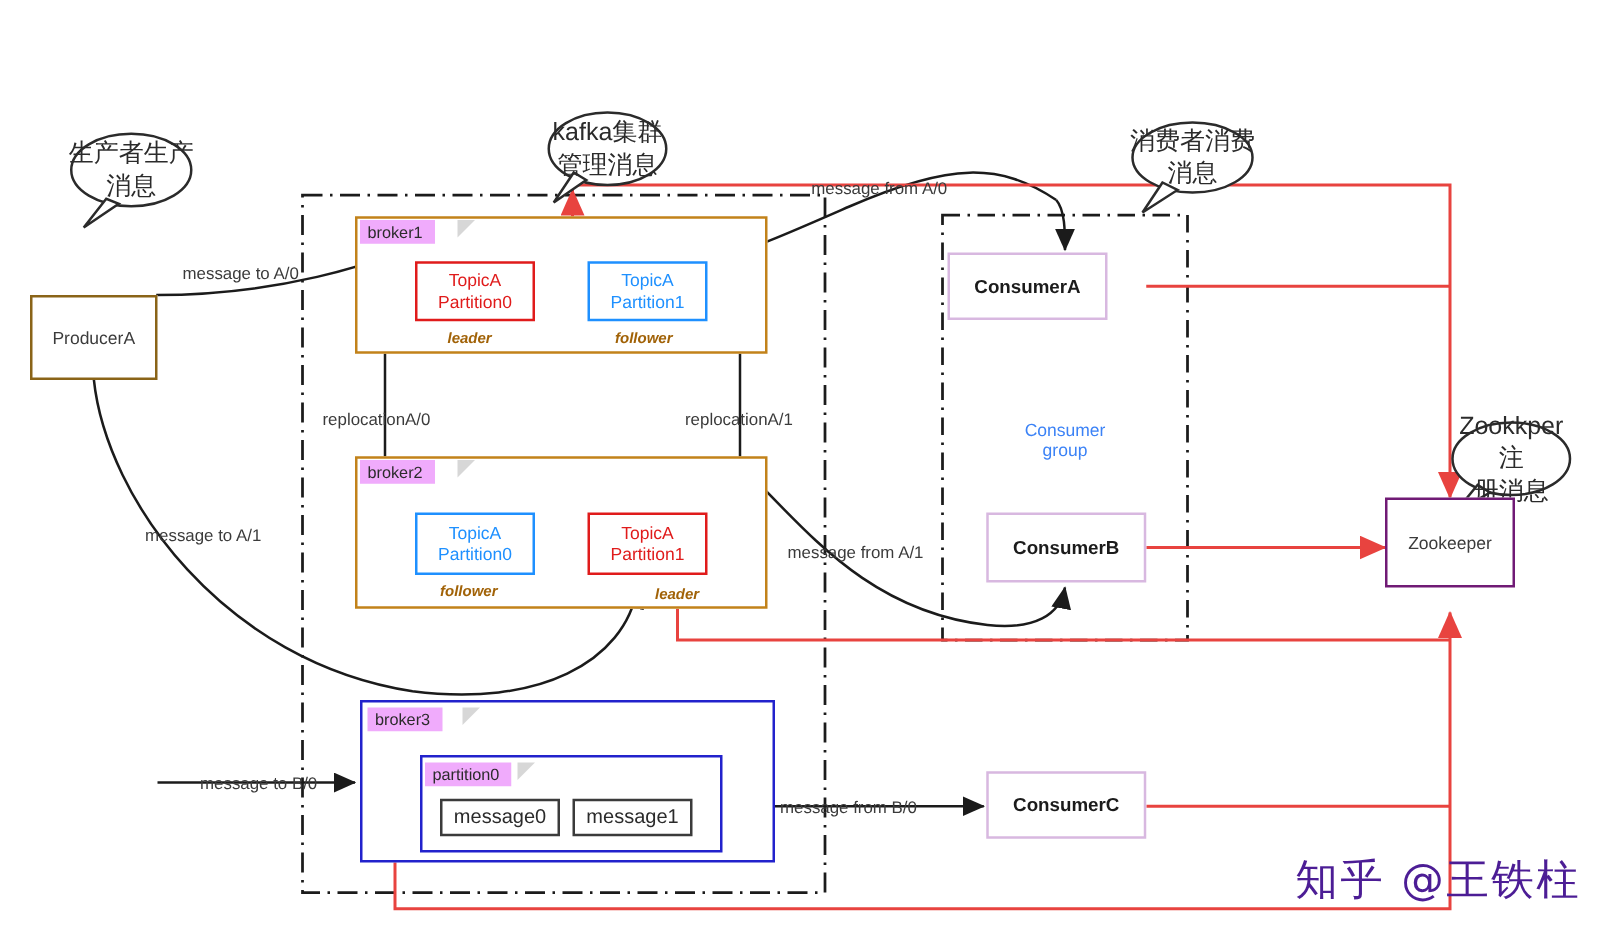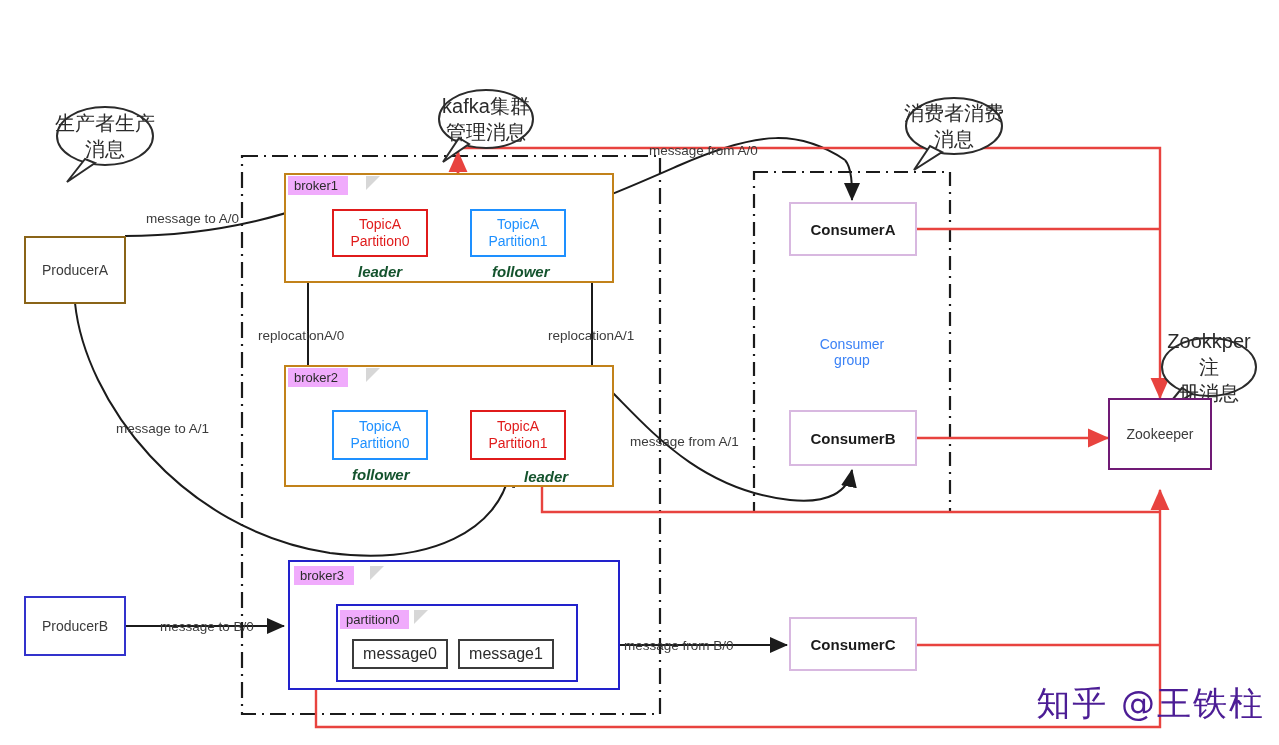--- a/index.html
+++ b/index.html
@@ -26,21 +26,21 @@
           display:flex;align-items:center;justify-content:center;font-size:16px;color:#2b2b2b;}
   .p0box{position:absolute;box-sizing:border-box;border:2px solid #2222cc;background:#fff;}
 
   .note{position:absolute;background:#f0abfc;padding:2px 10px 2px 6px;font-size:13px;
         color:#2b2b2b;white-space:nowrap;}
   .notefold{position:absolute;width:0;height:0;
             border-left:14px solid #c9c9c9;border-bottom:14px solid transparent;
             border-top:0 solid transparent;opacity:.75;}
 
   .lbl{position:absolute;font-size:13.5px;color:#3b3b3b;white-space:nowrap;background:rgba(255,255,255,.0);}
-  .ital{font-style:italic;font-weight:bold;font-size:15px;color:#14532d;}
+  .ital{font-style:italic;font-weight:bold;font-size:12px;color:#a16207;}
   .cg-lbl{position:absolute;font-size:14px;color:#3b82f6;}
 
   .callout{position:absolute;}
   .callout .ctext{position:absolute;inset:0;display:flex;flex-direction:column;
       align-items:center;justify-content:center;font-size:20px;color:#2b2b2b;
       line-height:1.3;text-align:center;}
   .wm{position:absolute;right:14px;bottom:18px;font-size:34px;color:#4c1d95;
       letter-spacing:2px;font-family:"DejaVu Sans",sans-serif;}
 </style>
 </head>
@@ -136,23 +136,20 @@
     <div class="ctext" style="height:62px;">
       <span>Zookkper注</span>
       <span>册消息</span>
     </div>
   </div>
 
   <div class="box producer" style="left:24px;top:236px;width:102px;height:68px;">
     <span>ProducerA</span>
   </div>
 
-  <div class="box producer blue" style="left:24px;top:596px;width:102px;height:60px;">
-    <span>ProducerB</span>
-  </div>
 
   <div class="brokerbox" style="left:284px;top:173px;width:330px;height:110px;"></div>
   <div class="note" style="left:288px;top:176px;">
     <span>broker1</span>
   </div>
   <div class="notefold" style="left:366px;top:176px;"></div>
 
   <div class="partbox red" style="left:332px;top:209px;width:96px;height:48px;">
     <span>TopicA</span>
     <span>Partition0</span>
@@ -195,21 +192,21 @@
   </div>
   <div class="notefold" style="left:414px;top:610px;"></div>
 
   <div class="msgbox" style="left:352px;top:639px;width:96px;height:30px;">
     <span>message0</span>
   </div>
   <div class="msgbox" style="left:458px;top:639px;width:96px;height:30px;">
     <span>message1</span>
   </div>
 
-  <div class="box consumer" style="left:789px;top:202px;width:128px;height:54px;">
+  <div class="box consumer" style="left:758px;top:202px;width:128px;height:54px;">
     <span>ConsumerA</span>
   </div>
   <div class="cg-lbl" style="left:801px;top:336px;width:102px;text-align:center;">Consumer group</div>
   <div class="box consumer" style="left:789px;top:410px;width:128px;height:56px;">
     <span>ConsumerB</span>
   </div>
 
   <div class="box consumer" style="left:789px;top:617px;width:128px;height:54px;">
     <span>ConsumerC</span>
   </div>

